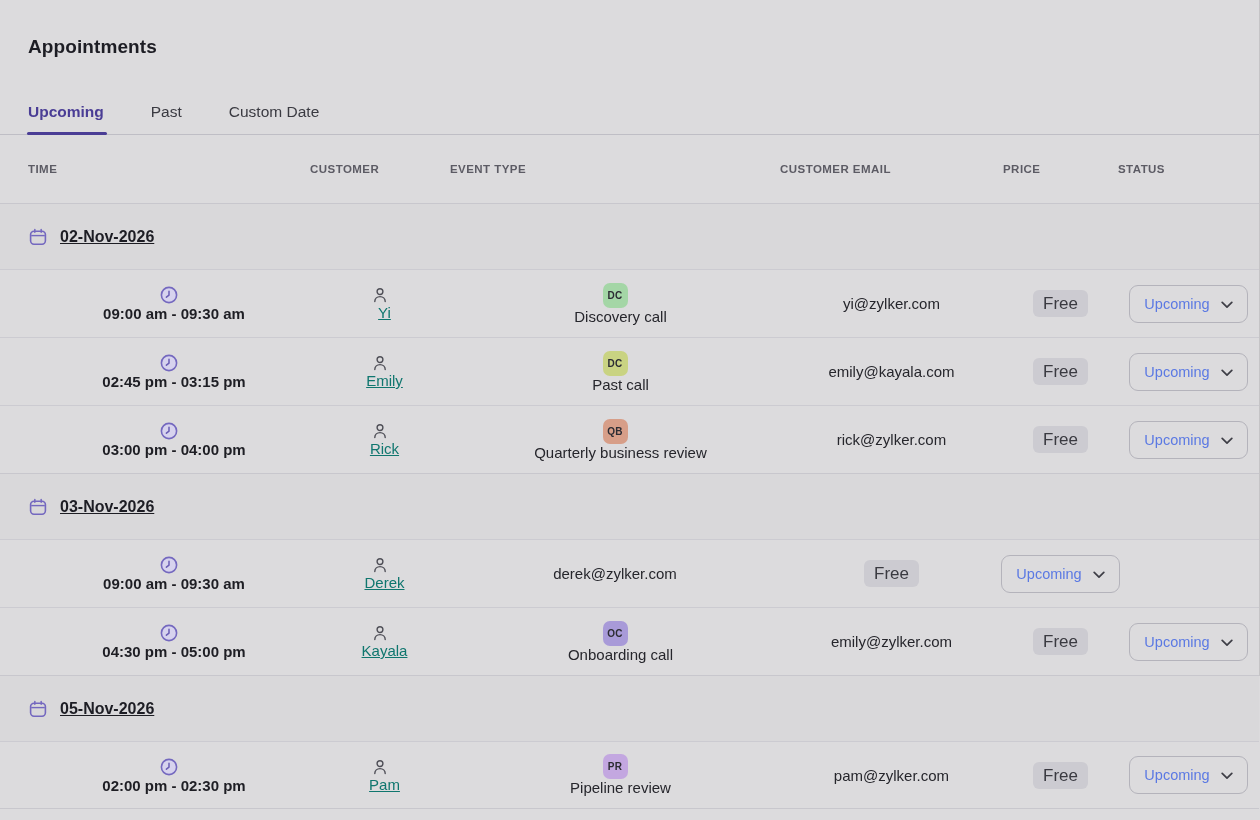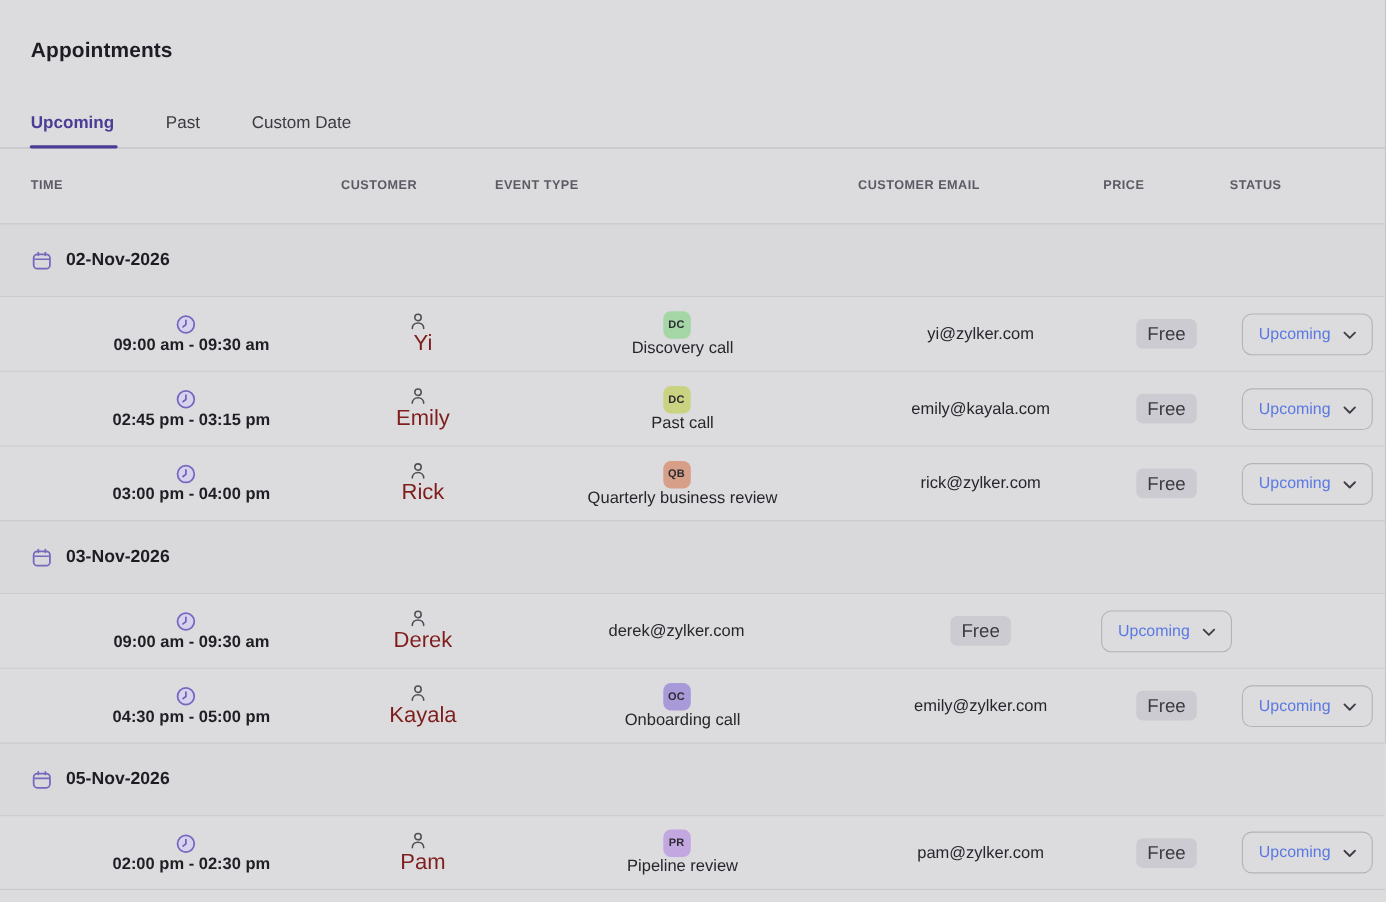--- a/index.html
+++ b/index.html
@@ -44,28 +44,29 @@
   .thead .col {
     font-size:11.5px; font-weight:600; color:#5c5b64;
     letter-spacing:0.45px; text-transform:uppercase;
   }
   .group-row {
     height:66px;
     display:flex; align-items:center; gap:12px;
     padding-left:28px;
     border-top:1px solid #c8c7cd;
     background:rgba(0,0,0,0.013);
+    text-decoration:underline;
   }
   .group-date { font-size:16px; font-weight:700; color:#1d1d24; }
   .row { height:68px; border-top:1px solid #cccbd1; }
   .row:last-child { border-bottom:1px solid #c8c7cd; }
   .cell { display:flex; align-items:center; min-width:0;flex-direction:column; }
   .icon { display:inline-flex; flex:none; }
   .time-text { margin-left:10px; font-size:15px; font-weight:700; color:#1e1e24; }
-  .cust-name { margin-left:9px; font-size:20px; color:#7f1d1d; }
+  .cust-name { margin-left:9px; font-size:15px; color:#0f766e;text-decoration:underline; }
   .event-badge {
     width:25px; height:25px; border-radius:7px;
     display:inline-flex; align-items:center; justify-content:center;
     font-size:10px; font-weight:700; color:#2c2c33; letter-spacing:0.2px;
     flex:none;
   }
   .event-name { margin-left:11px; font-size:15px; color:#26262c; white-space:nowrap; }
   .email-text { font-size:15px; color:#26262c; }
   .price-badge {
     background:#cccbd1; color:#3a3a41;

